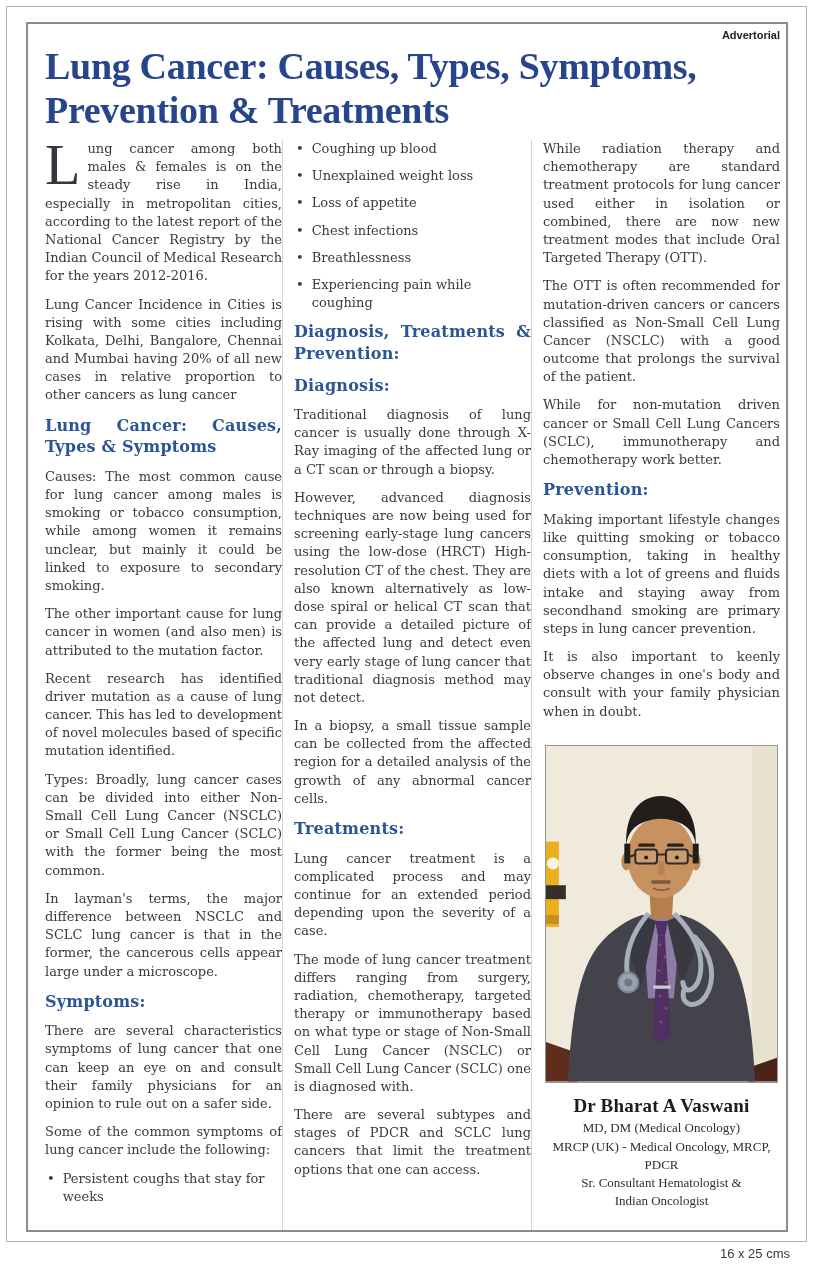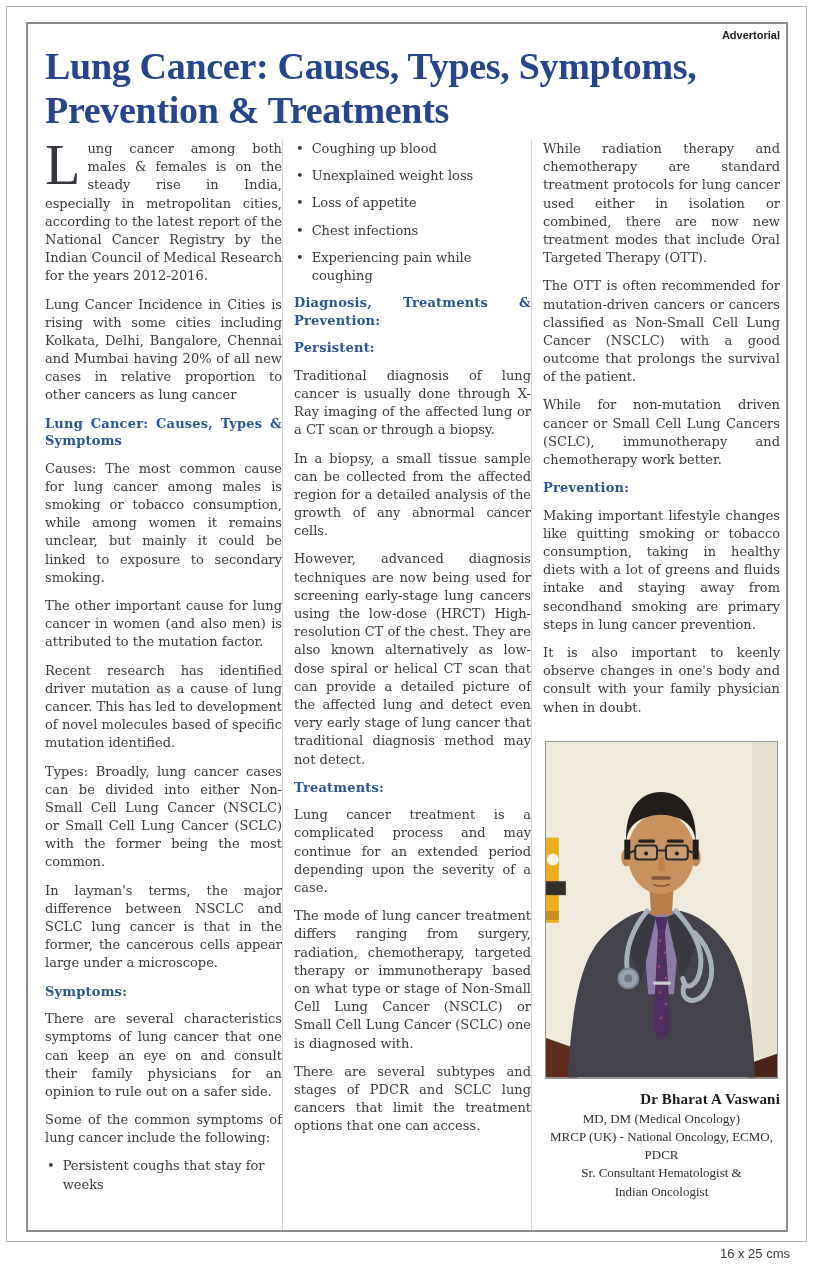--- a/index.html
+++ b/index.html
@@ -27,39 +27,39 @@
     font-size:38px;line-height:1.17;color:var(--title_blue);letter-spacing:-0.3px;
   }
   .cols{
     position:absolute;left:45px;top:140px;width:735px;height:1090px;
     display:flex;
   }
   .col{flex:1 1 0;overflow:hidden;font-size:13px;line-height:1.4;text-align:justify;}
   .col + .col{border-left:1px solid var(--column_rule);margin-left:0;padding-left:11px;}
   .col p{margin:0 0 10px;}
   .col-heading{
-    color:var(--heading_blue);font-weight:700;font-size:13px;line-height:1.35;
+    color:var(--heading_blue);font-weight:700;font-size:16px;line-height:1.35;
     margin:2px 0 10px;text-align:justify;letter-spacing:0.2px;
   }
   .dropcap{
     float:left;font-family:"Liberation Serif",serif;font-weight:400;
     font-size:58px;line-height:44px;padding:3px 7px 0 0;color:#36363e;
   }
   .bullet{display:flex;margin:0 0 9px;text-align:left;}
   .bullet .dot{flex:0 0 auto;padding:0 8px 0 2px;}
   .bullet .dot::before{content:"\2022";}
   .bullet .btxt{flex:1 1 auto;}
   .photo-frame{
     margin:24px auto 0;width:233px;height:338px;border:1px solid #979797;
     background:#EFEADB;overflow:hidden;
   }
   .photo-frame svg{display:block;width:100%;height:100%;}
   .cap-name{
-    text-align:right;font-family:"Liberation Serif",serif;font-weight:700;
-    font-size:15px;color:#1c1c1c;margin-top:10px;letter-spacing:0.2px;
+    text-align:center;font-family:"Liberation Serif",serif;font-weight:700;
+    font-size:19px;color:#1c1c1c;margin-top:10px;letter-spacing:0.2px;
   }
   .cap-line{
     text-align:center;font-family:"Liberation Serif",serif;
     font-size:13px;color:#2e2e2e;line-height:1.4;
   }
   .size-note{
     position:absolute;top:1246px;right:24px;
     font-family:"Liberation Sans",sans-serif;font-size:13px;color:#3c3c3c;
   }
 </style>
@@ -105,27 +105,31 @@
     <div class="bullet">
         <span class="dot"></span>
         <span class="btxt">Loss of appetite</span>
       </div>
     <div class="bullet">
         <span class="dot"></span>
         <span class="btxt">Chest infections</span>
       </div>
     <div class="bullet">
         <span class="dot"></span>
+        <span class="btxt">Breathlessness</span>
+      </div>
+    <div class="bullet">
+        <span class="dot"></span>
         <span class="btxt">Experiencing pain while coughing</span>
       </div>
     <div class="col-heading">Diagnosis, Treatments &amp; Prevention:</div>
-    <div class="col-heading">Persistent:</div>
+    <div class="col-heading">Diagnosis:</div>
     <p>Traditional diagnosis of lung cancer is usually done through X-Ray imaging of the affected lung or a CT scan or through a biopsy.</p>
+    <p>However, advanced diagnosis techniques are now being used for screening early-stage lung cancers using the low-dose (HRCT) High-resolution CT of the chest. They are also known alternatively as low-dose spiral or helical CT scan that can provide a detailed picture of the affected lung and detect even very early stage of lung cancer that traditional diagnosis method may not detect.</p>
     <p>In a biopsy, a small tissue sample can be collected from the affected region for a detailed analysis of the growth of any abnormal cancer cells.</p>
-    <p>However, advanced diagnosis techniques are now being used for screening early-stage lung cancers using the low-dose (HRCT) High-resolution CT of the chest. They are also known alternatively as low-dose spiral or helical CT scan that can provide a detailed picture of the affected lung and detect even very early stage of lung cancer that traditional diagnosis method may not detect.</p>
     <div class="col-heading">Treatments:</div>
     <p>Lung cancer treatment is a complicated process and may continue for an extended period depending upon the severity of a case.</p>
     <p>The mode of lung cancer treatment differs ranging from surgery, radiation, chemotherapy, targeted therapy or immunotherapy based on what type or stage of Non-Small Cell Lung Cancer (NSCLC) or Small Cell Lung Cancer (SCLC) one is diagnosed with.</p>
     <p>There are several subtypes and stages of PDCR and SCLC lung cancers that limit the treatment options that one can access.</p>
   </div>
 
   <div class="col">
     <p>While radiation therapy and chemotherapy are standard treatment protocols for lung cancer used either in isolation or combined, there are now new treatment modes that include Oral Targeted Therapy (OTT).</p>
     <p>The OTT is often recommended for mutation-driven cancers or cancers classified as Non-Small Cell Lung Cancer (NSCLC) with a good outcome that prolongs the survival of the patient.</p>
     <p>While for non-mutation driven cancer or Small Cell Lung Cancers (SCLC), immunotherapy and chemotherapy work better.</p>
@@ -198,20 +202,20 @@
           <path d="M131,170 C148,188 158,208 156,226 C154,246 140,252 138,238"></path>
           <path d="M150,192 C168,210 172,234 161,252 C151,266 135,261 139,246"></path>
         </g>
         <circle cx="83" cy="238" r="10" fill="#99A2AE" stroke="#7D8793" stroke-width="2"></circle>
         <circle cx="83" cy="238" r="4" fill="#6F7985"></circle>
       </svg>
     </div>
 
     <div class="cap-name">Dr Bharat A Vaswani</div>
     <div class="cap-line">MD, DM (Medical Oncology)</div>
-    <div class="cap-line">MRCP (UK) - National Oncology, ECMO, PDCR</div>
+    <div class="cap-line">MRCP (UK) - Medical Oncology, MRCP, PDCR</div>
     <div class="cap-line">Sr. Consultant Hematologist &amp;</div>
     <div class="cap-line">Indian Oncologist</div>
   </div>
 
 </div>
 
 <div class="size-note">16 x 25 cms</div>
 
 </body></html>

